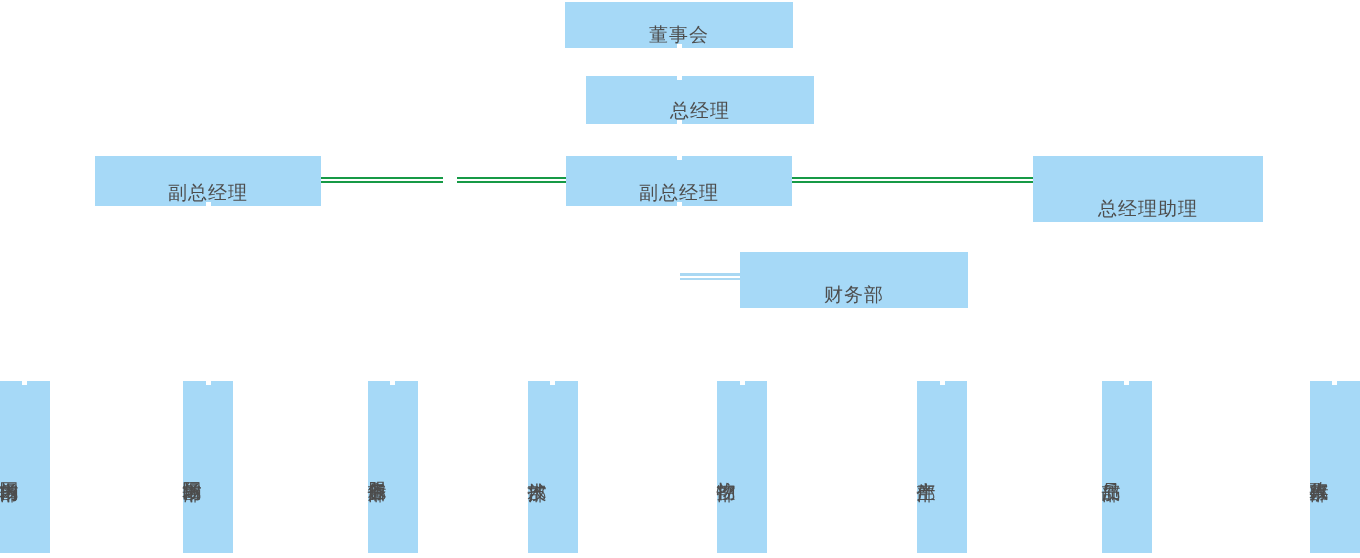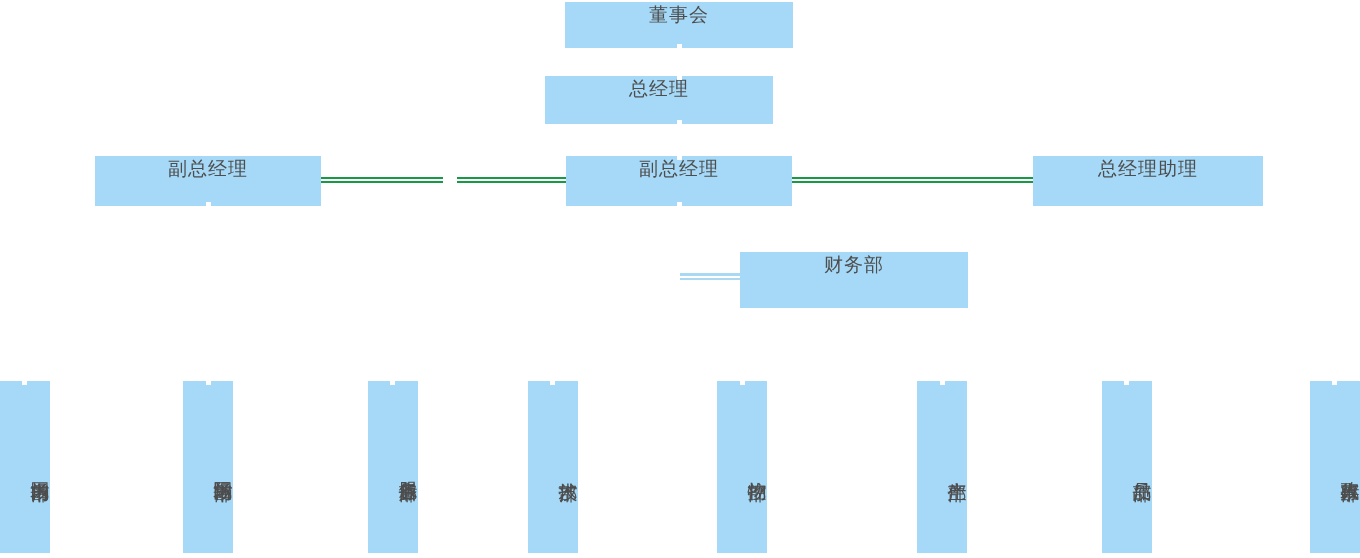--- a/index.html
+++ b/index.html
@@ -6,21 +6,21 @@
   body{
     width:1360px;height:558px;position:relative;overflow:hidden;
     background:#ffffff;
     font-family:"Liberation Sans","DejaVu Sans",sans-serif;
   }
   .node{
     position:absolute;
     background:#a6d9f7;
     color:#4d4d4d;
     font-size:19px;
-    display:flex;align-items:flex-start;justify-content:center;
+    display:flex;align-items:flex-end;justify-content:center;
     letter-spacing:1px;
     box-sizing:border-box;
   }
   .vnode{
     writing-mode:vertical-rl;
     text-orientation:upright;
     letter-spacing:0;
     line-height:1;
   }
   .dline-green{
@@ -37,31 +37,31 @@
     position:absolute;width:5px;height:4px;background:#ffffff;
   }
 </style>
 </head>
 <body>
 
 <div class="node" style="left:565px;top:2px;width:228px;height:46px;">
   <span>董事会</span>
 </div>
 
-<div class="node" style="left:545px;top:76px;width:228px;height:48px;">
+<div class="node" style="left:586px;top:76px;width:228px;height:48px;">
   <span>总经理</span>
 </div>
 
 <div class="node" style="left:95px;top:156px;width:226px;height:50px;">
   <span>副总经理</span>
 </div>
 <div class="node" style="left:566px;top:156px;width:226px;height:50px;">
   <span>副总经理</span>
 </div>
-<div class="node" style="left:1033px;top:156px;width:230px;height:50px;">
+<div class="node" style="left:1033px;top:156px;width:230px;height:66px;">
   <span>总经理助理</span>
 </div>
 
 <div class="dline-green" style="left:321px;top:177px;width:122px;"></div>
 <div class="dline-green" style="left:457px;top:177px;width:109px;"></div>
 <div class="dline-green" style="left:792px;top:177px;width:241px;"></div>
 
 <div class="dline-blue" style="left:680px;top:273px;width:60px;"></div>
 <div class="node" style="left:740px;top:252px;width:228px;height:56px;">
   <span>财务部</span>

